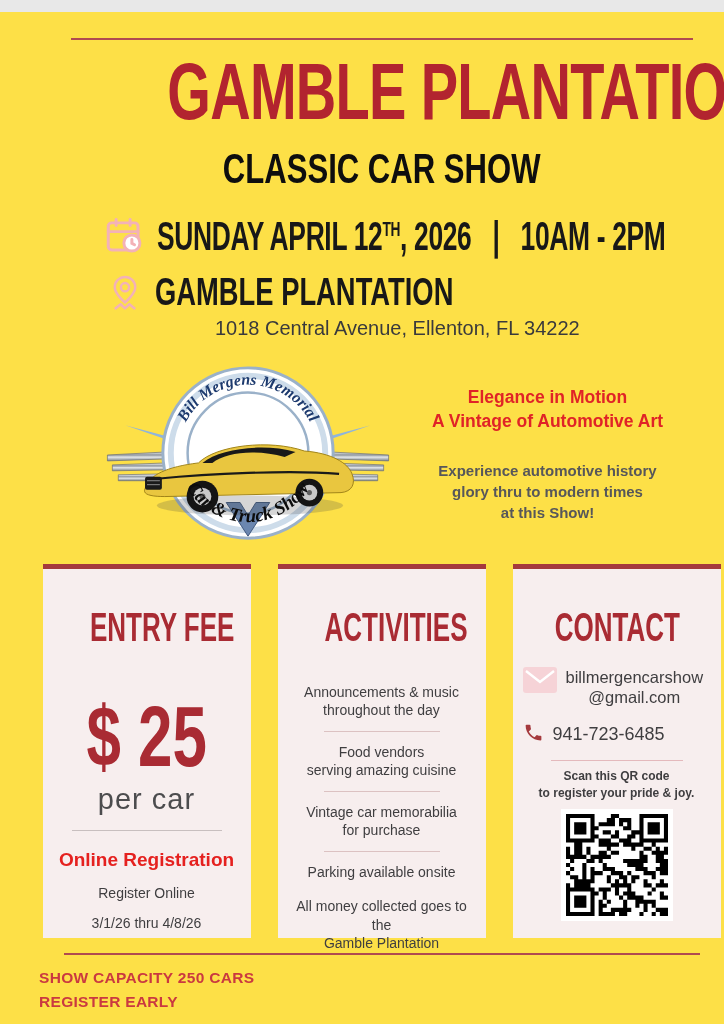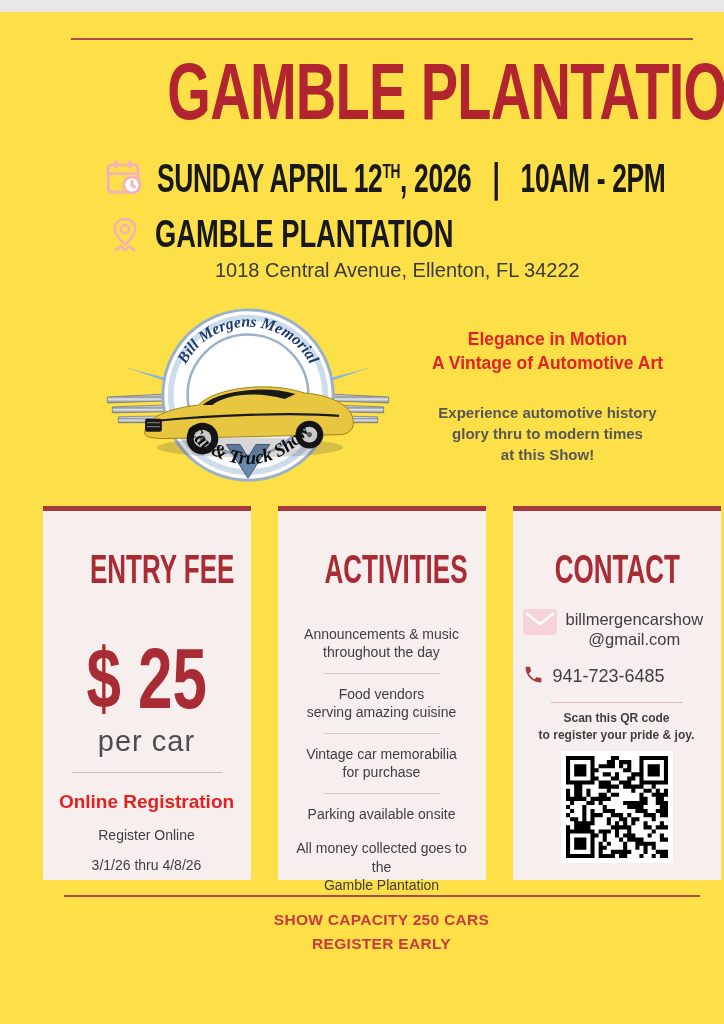--- a/index.html
+++ b/index.html
@@ -59,31 +59,34 @@
   .c-row.phone { margin-top: 14px; align-items: center; }
   .email-text { font-size: 16.5px; color: #3f3e40; line-height: 1.25; }
   .phone-text { font-size: 18px; color: #3f3e40; }
   .contact-div { width: 132px; border-top: 1px solid #e4b9bc; margin: 13px auto 0; }
   .reg-car-wrap { margin-top: 14px; line-height: 1; }
   .reg-car { font-size: 27px; font-weight: 700; color: #a92b33; transform: scaleX(0.60); }
   .scan { margin-top: 7px; font-size: 12px; font-weight: 700; color: #3f3e40; line-height: 1.42; }
   .qr-box { width: 112px; height: 112px; margin: 7px auto 0; background: #ffffff; padding: 5px; }
   .qr-box svg { display: block; }
 
-  .footer { text-align: center; margin-top: 11px; color: #ca3940; font-weight: 700; font-size: 15.5px; line-height: 1.55; letter-spacing: 0.3px; }
+  .footer { text-align: left; margin-top: 11px; color: #ca3940; font-weight: 700; font-size: 15.5px; line-height: 1.55; letter-spacing: 0.3px; }
 </style>
 </head>
 <body>
 
 <div class="page">
 
   <div class="rule rule-top"></div>
 
   <div class="title-wrap">
     <span class="cond title">GAMBLE PLANTATION</span>
+  </div>
+  <div class="subtitle-wrap">
+    <span class="cond subtitle">CLASSIC CAR SHOW</span>
   </div>
 
   <div class="info">
     <div class="info-row">
       <span class="info-icon">
         <svg width="42" height="42" viewBox="0 0 24 24" fill="none" stroke="#f3b2b7" stroke-width="1.7" stroke-linecap="round">
           <rect x="3" y="4.5" width="17" height="15.5" rx="2"></rect>
           <line x1="3" y1="9.5" x2="20" y2="9.5"></line>
           <line x1="7.5" y1="2.5" x2="7.5" y2="6"></line>
           <line x1="15.5" y1="2.5" x2="15.5" y2="6"></line>

